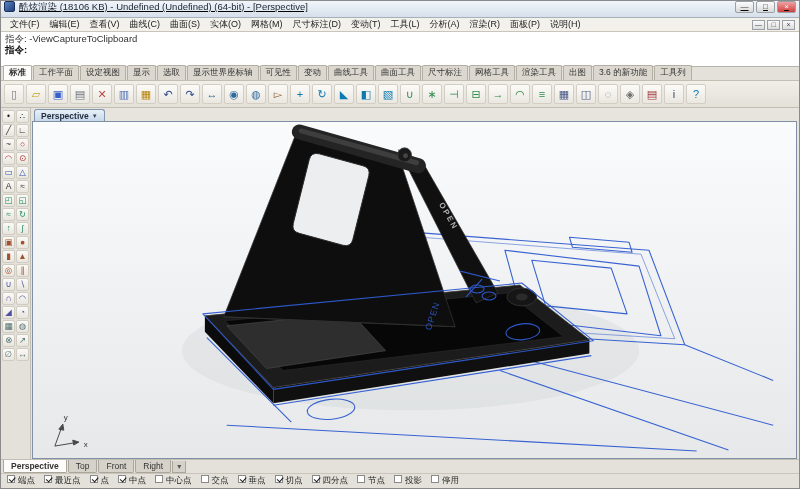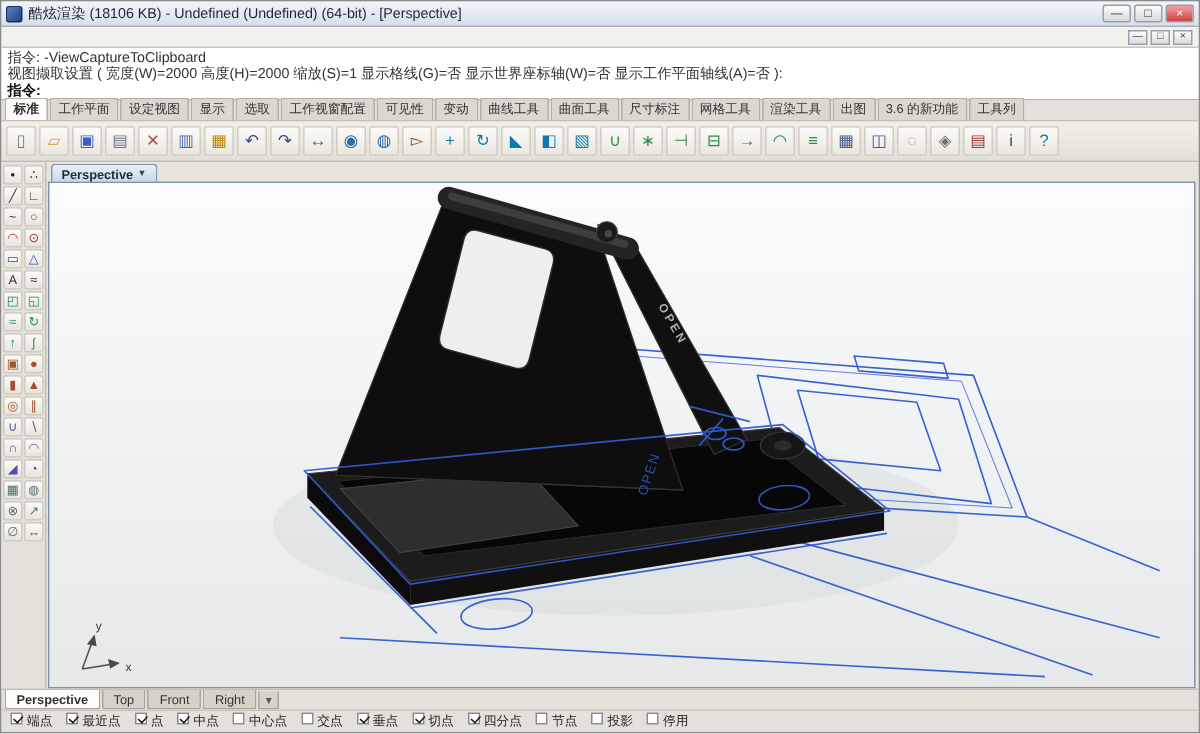--- a/index.html
+++ b/index.html
@@ -2,21 +2,21 @@
 <html><head>
 <meta charset="utf-8">
 <style>
   * { margin:0; padding:0; box-sizing:border-box; }
   html,body { width:800px; height:489px; overflow:hidden; }
   body { font-family:"Liberation Sans","DejaVu Sans",sans-serif; background:#e7e4dd; }
   .app { width:800px; height:489px; display:flex; flex-direction:column; border:1px solid #8a8a8a; }
 
   
   .titlebar { height:17px; background:linear-gradient(#f0f5fa,#d6e0ea); border-bottom:1px solid #a8b0ba;
-              display:flex; align-items:center; padding:0 3px; gap:4px; }
+              display:flex; align-items:flex-start; padding:0 3px; gap:4px;text-decoration:underline; }
   .app-icon { width:11px; height:11px; background:linear-gradient(135deg,#5a83c4,#1f3f7a); border:1px solid #1a2f5a; border-radius:2px; }
   .title-text { font-size:9.5px; color:#1d2430; white-space:nowrap; overflow:hidden; flex:1; }
   .win-controls { display:flex; gap:2px; }
   .win-btn { width:19px; height:12px; font-size:8px; line-height:10px; text-align:center; color:#333;
              background:linear-gradient(#fdfdfd,#d8d8d8); border:1px solid #9aa0a8; border-radius:2px; cursor:default; }
   .win-btn.close { background:linear-gradient(#f0a0a0,#d04040); color:#fff; }
 
   
   .menubar { height:14px; background:#f3f1ec; border-bottom:1px solid #c9c5bb; display:flex; align-items:center; padding:0 4px; }
   .menu-item { font-size:9px; color:#222; padding:1px 5px; white-space:nowrap; }
@@ -87,54 +87,83 @@
 
         <div class="win-btn">—</div>
 
         <div class="win-btn">□</div>
 
         <div class="win-btn close">×</div>
       </div>
   </div>
 
   <div class="menubar">
+    <div style="display:flex">
+
+        <div class="menu-item">文件(F)</div>
+
+        <div class="menu-item">编辑(E)</div>
+
+        <div class="menu-item">查看(V)</div>
+
+        <div class="menu-item">曲线(C)</div>
+
+        <div class="menu-item">曲面(S)</div>
+
+        <div class="menu-item">实体(O)</div>
+
+        <div class="menu-item">网格(M)</div>
+
+        <div class="menu-item">尺寸标注(D)</div>
+
+        <div class="menu-item">变动(T)</div>
+
+        <div class="menu-item">工具(L)</div>
+
+        <div class="menu-item">分析(A)</div>
+
+        <div class="menu-item">渲染(R)</div>
+
+        <div class="menu-item">面板(P)</div>
+
+        <div class="menu-item">说明(H)</div>
+      </div>
     <div class="menu-spacer"></div>
     <div style="display:flex">
 
         <div class="child-btn">—</div>
 
         <div class="child-btn">□</div>
 
         <div class="child-btn">×</div>
       </div>
   </div>
 
   <div class="cmdarea">
     <div>
 
         <div class="cmd-line">指令: -ViewCaptureToClipboard</div>
 
-        <div class="cmd-line">视图撷取设置 ( 宽度(W)=2000  高度(H)=2000  缩放(S)=1  显示格线(G)=否  显示世界座标轴(W)=否  显示工作平面轴线(A)=否 ):</div>
       </div>
     <div class="cmd-prompt">指令:</div>
   </div>
 
   <div class="tabbar">
 
       <div class="tab active">标准</div>
 
       <div class="tab">工作平面</div>
 
       <div class="tab">设定视图</div>
 
       <div class="tab">显示</div>
 
       <div class="tab">选取</div>
 
-      <div class="tab">工作视窗配置</div>
+      <div class="tab">显示世界座标轴</div>
 
       <div class="tab">可见性</div>
 
       <div class="tab">变动</div>
 
       <div class="tab">曲线工具</div>
 
       <div class="tab">曲面工具</div>
 
       <div class="tab">尺寸标注</div>

